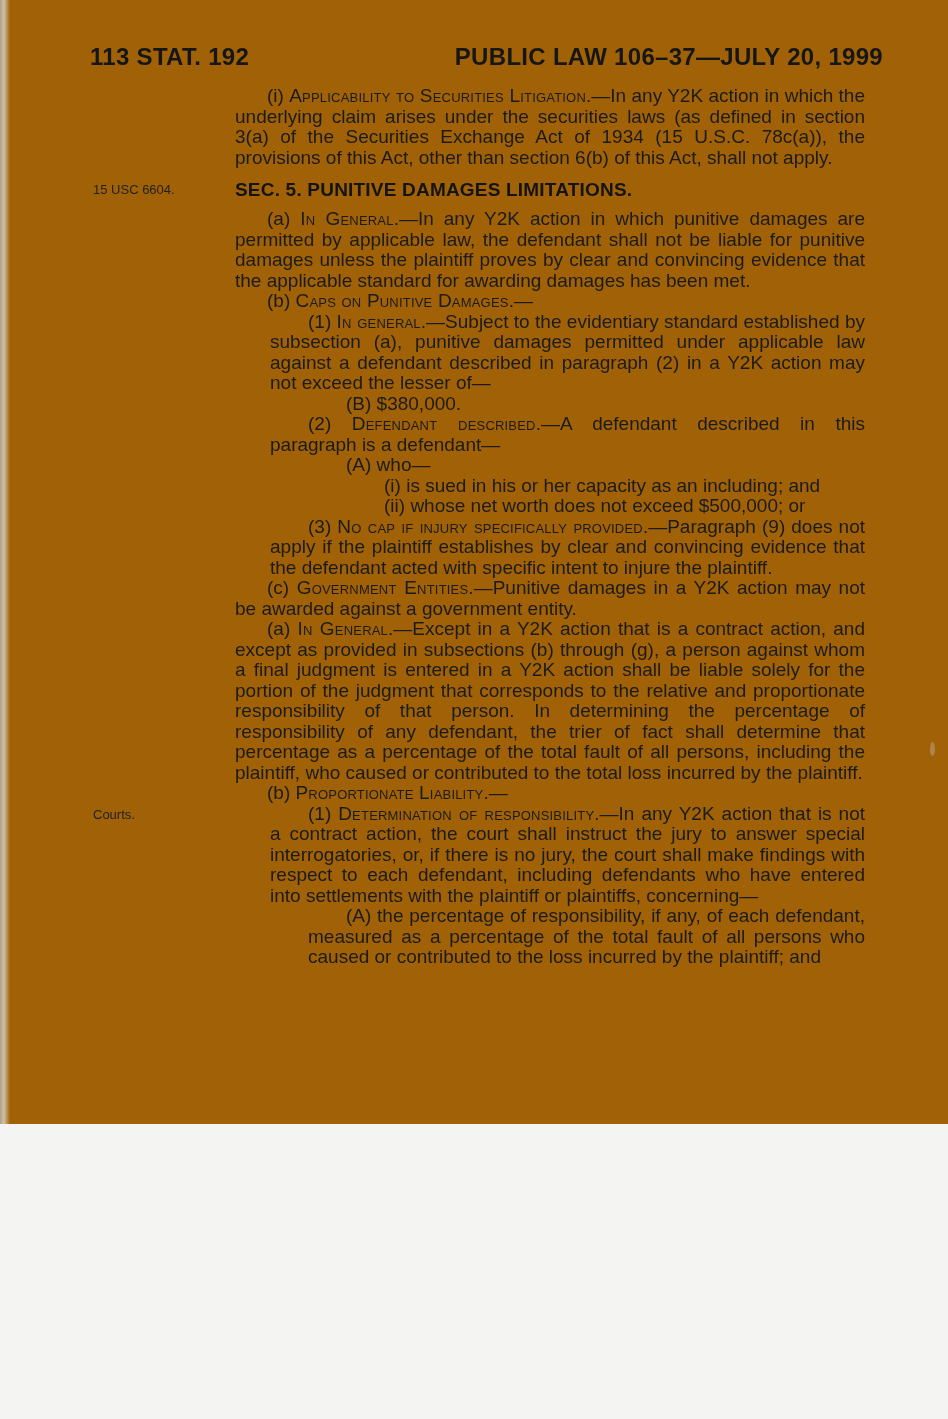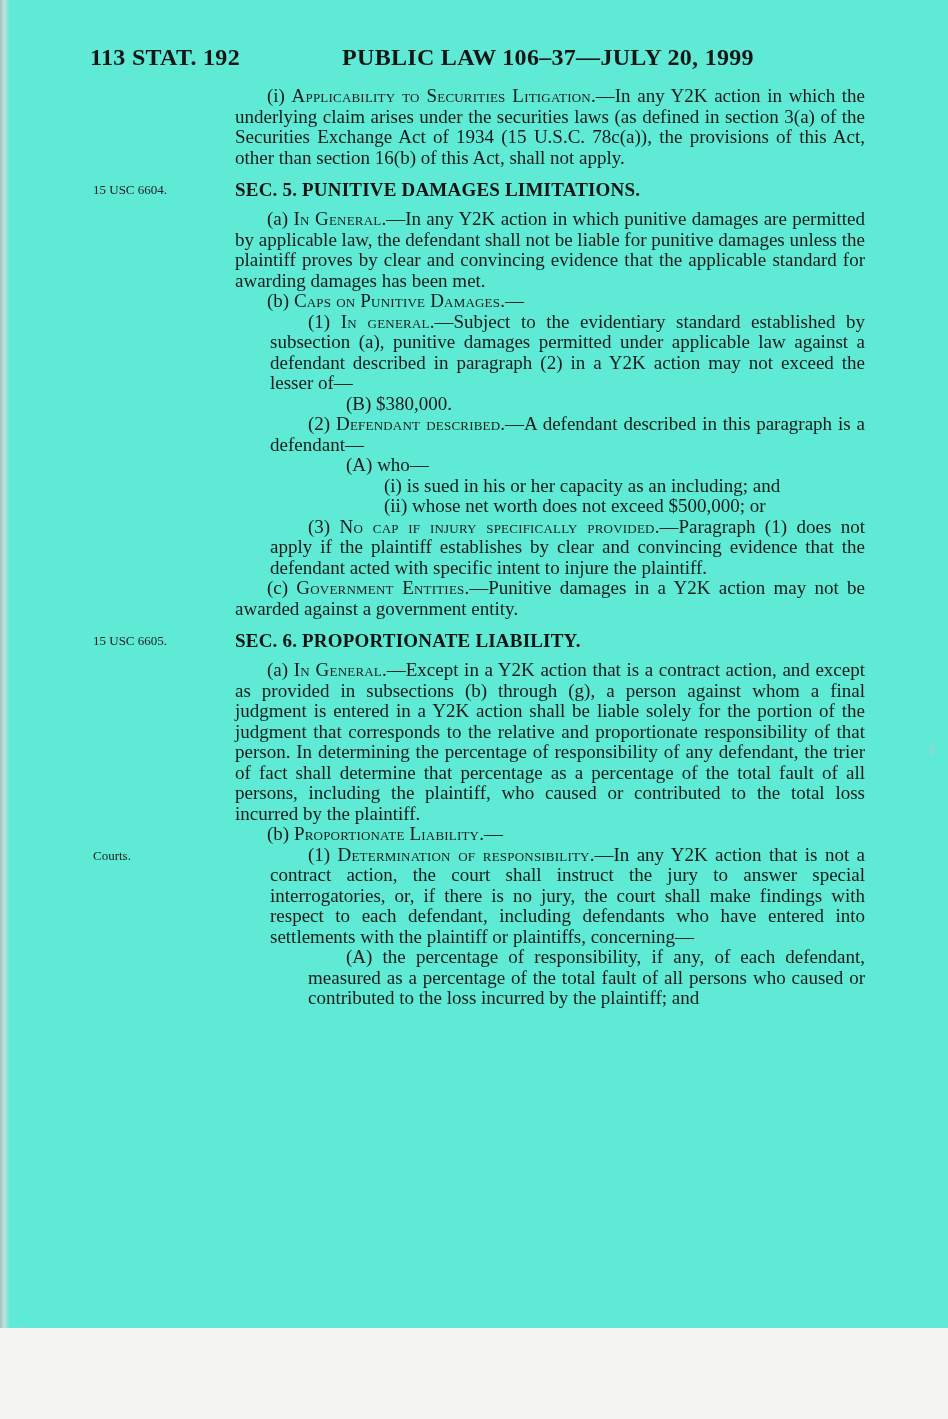--- a/index.html
+++ b/index.html
@@ -1,35 +1,35 @@
 <!DOCTYPE html>
 <html lang="en"><head>
 <meta charset="utf-8">
 <style>
   html,body{margin:0;padding:0;}
   body{width:948px;height:1419px;background:#f4f4f3;}
   .page{
-    position:relative;width:948px;height:1328px;overflow:hidden;
-    background:#5eead4;color:#1a1a1a;
-    font-family:Liberation Serif, serif;
+    position:relative;width:948px;height:1124px;overflow:hidden;
+    background:#a16207;color:#1a1a1a;
+    font-family:Liberation Sans, sans-serif;
     -webkit-hyphens:auto;hyphens:auto;
   }
   .scan-edge{
     position:absolute;left:0;top:0;width:10px;height:100%;
     background:linear-gradient(90deg,#b5b5b4 0%,#dfdfde 40%,rgba(252,252,251,0) 100%);
     opacity:.75;
   }
   .speck{position:absolute;background:#c9c9c7;border-radius:50%;opacity:.6;}
   .speck1{left:18px;top:1327px;width:10px;height:4px;}
   .speck2{left:930px;top:742px;width:5px;height:14px;opacity:.35;}
 
   .running-head{position:absolute;top:44px;left:0;width:948px;height:26px;
     font-weight:700;font-size:24px;line-height:26px;color:#161616;}
   .running-head .stat{position:absolute;left:90px;top:0;white-space:nowrap;letter-spacing:.3px;}
-  .running-head .law{position:absolute;left:233px;top:0;width:630px;text-align:center;white-space:nowrap;letter-spacing:.3px;}
+  .running-head .law{position:absolute;left:253px;top:0;width:630px;text-align:right;white-space:nowrap;letter-spacing:.3px;}
 
   .doc{
     position:absolute;left:235px;top:86px;width:630px;
     font-size:19px;line-height:20.5px;text-align:justify;color:#1b1b1b;
   }
   .doc p{margin:0;position:relative;}
   .lvl0{text-indent:32px;}
   .lvl1{margin-left:35px !important;text-indent:38px;}
   .lvl2{margin-left:73px !important;text-indent:38px;}
   .lvl3{margin-left:111px !important;text-indent:38px;}
@@ -55,21 +55,21 @@
   <div class="speck speck1"></div>
   <div class="speck speck2"></div>
 
   <div class="running-head">
     <span class="stat">113 STAT. 192</span>
     <span class="law">PUBLIC LAW 106–37—JULY 20, 1999</span>
   </div>
 
   <div class="doc">
 
-    <p class="lvl0"><span>(i) </span><span class="sc">Applicability to Securities Litigation</span><span>.—In any Y2K action in which the underlying claim arises under the securities laws (as defined in section 3(a) of the Securities Exchange Act of 1934 (15 U.S.C. 78c(a)), the provisions of this Act, other than section 16(b) of this Act, shall not apply.</span></p>
+    <p class="lvl0"><span>(i) </span><span class="sc">Applicability to Securities Litigation</span><span>.—In any Y2K action in which the underlying claim arises under the securities laws (as defined in section 3(a) of the Securities Exchange Act of 1934 (15 U.S.C. 78c(a)), the provisions of this Act, other than section 6(b) of this Act, shall not apply.</span></p>
 
     <p class="sec"><span class="note">15 USC 6604.</span><span>SEC. 5. PUNITIVE DAMAGES LIMITATIONS.</span></p>
 
     <p class="lvl0"><span>(a) </span><span class="sc">In General</span><span>.—In any Y2K action in which punitive damages are permitted by applicable law, the defendant shall not be liable for punitive damages unless the plaintiff proves by clear and convincing evidence that the applicable standard for awarding damages has been met.</span></p>
 
     <p class="lvl0"><span>(b) </span><span class="sc">Caps on Punitive Damages</span><span>.—</span></p>
 
     <p class="lvl1"><span>(1) </span><span class="sc">In general</span><span>.—Subject to the evidentiary standard established by subsection (a), punitive damages permitted under applicable law against a defendant described in paragraph (2) in a Y2K action may not exceed the lesser of—</span></p>
 
 
@@ -77,25 +77,24 @@
 
     <p class="lvl1"><span>(2) </span><span class="sc">Defendant described</span><span>.—A defendant described in this paragraph is a defendant—</span></p>
 
     <p class="lvl2"><span>(A) who—</span></p>
 
     <p class="lvl3"><span>(i) is sued in his or her capacity as an including; and</span></p>
 
     <p class="lvl3"><span>(ii) whose net worth does not exceed $500,000; or</span></p>
 
 
-    <p class="lvl1"><span>(3) </span><span class="sc">No cap if injury specifically provided</span><span>.—Paragraph (1) does not apply if the plaintiff establishes by clear and convincing evidence that the defendant acted with specific intent to injure the plaintiff.</span></p>
+    <p class="lvl1"><span>(3) </span><span class="sc">No cap if injury specifically provided</span><span>.—Paragraph (9) does not apply if the plaintiff establishes by clear and convincing evidence that the defendant acted with specific intent to injure the plaintiff.</span></p>
 
     <p class="lvl0"><span>(c) </span><span class="sc">Government Entities</span><span>.—Punitive damages in a Y2K action may not be awarded against a government entity.</span></p>
 
-    <p class="sec"><span class="note">15 USC 6605.</span><span>SEC. 6. PROPORTIONATE LIABILITY.</span></p>
 
     <p class="lvl0"><span>(a) </span><span class="sc">In General</span><span>.—Except in a Y2K action that is a contract action, and except as provided in subsections (b) through (g), a person against whom a final judgment is entered in a Y2K action shall be liable solely for the portion of the judgment that corresponds to the relative and proportionate responsibility of that person. In determining the percentage of responsibility of any defendant, the trier of fact shall determine that percentage as a percentage of the total fault of all persons, including the plaintiff, who caused or contributed to the total loss incurred by the plaintiff.</span></p>
 
     <p class="lvl0"><span>(b) </span><span class="sc">Proportionate Liability</span><span>.—</span></p>
 
     <p class="lvl1"><span class="note">Courts.</span><span>(1) </span><span class="sc">Determination of responsibility</span><span>.—In any Y2K action that is not a contract action, the court shall instruct the jury to answer special interrogatories, or, if there is no jury, the court shall make findings with respect to each defendant, including defendants who have entered into settlements with the plaintiff or plaintiffs, concerning—</span></p>
 
     <p class="lvl2"><span>(A) the percentage of responsibility, if any, of each defendant, measured as a percentage of the total fault of all persons who caused or contributed to the loss incurred by the plaintiff; and</span></p>
 
   </div>

